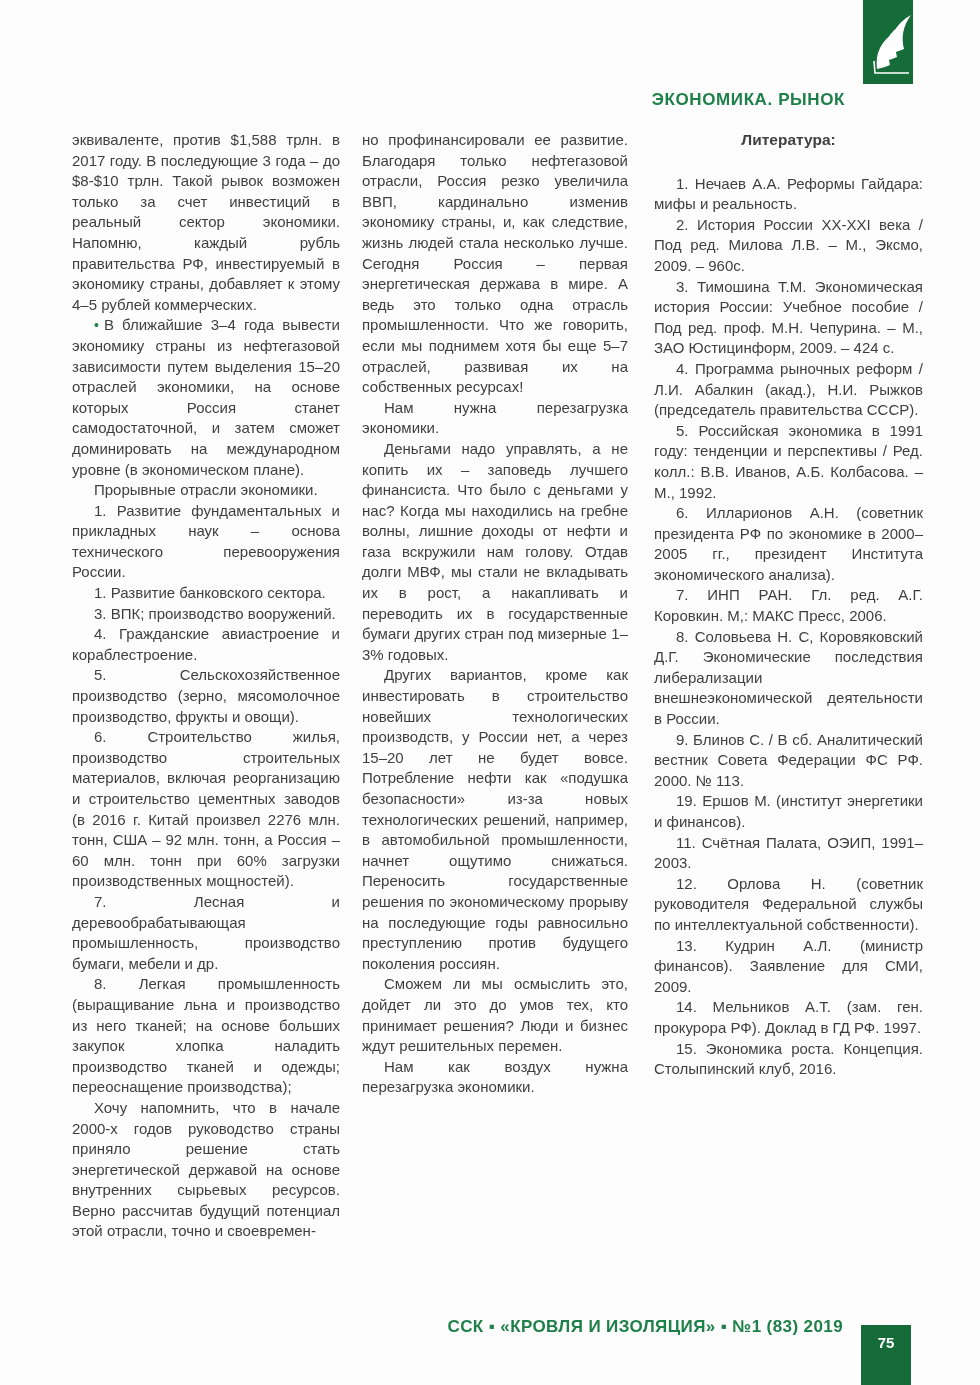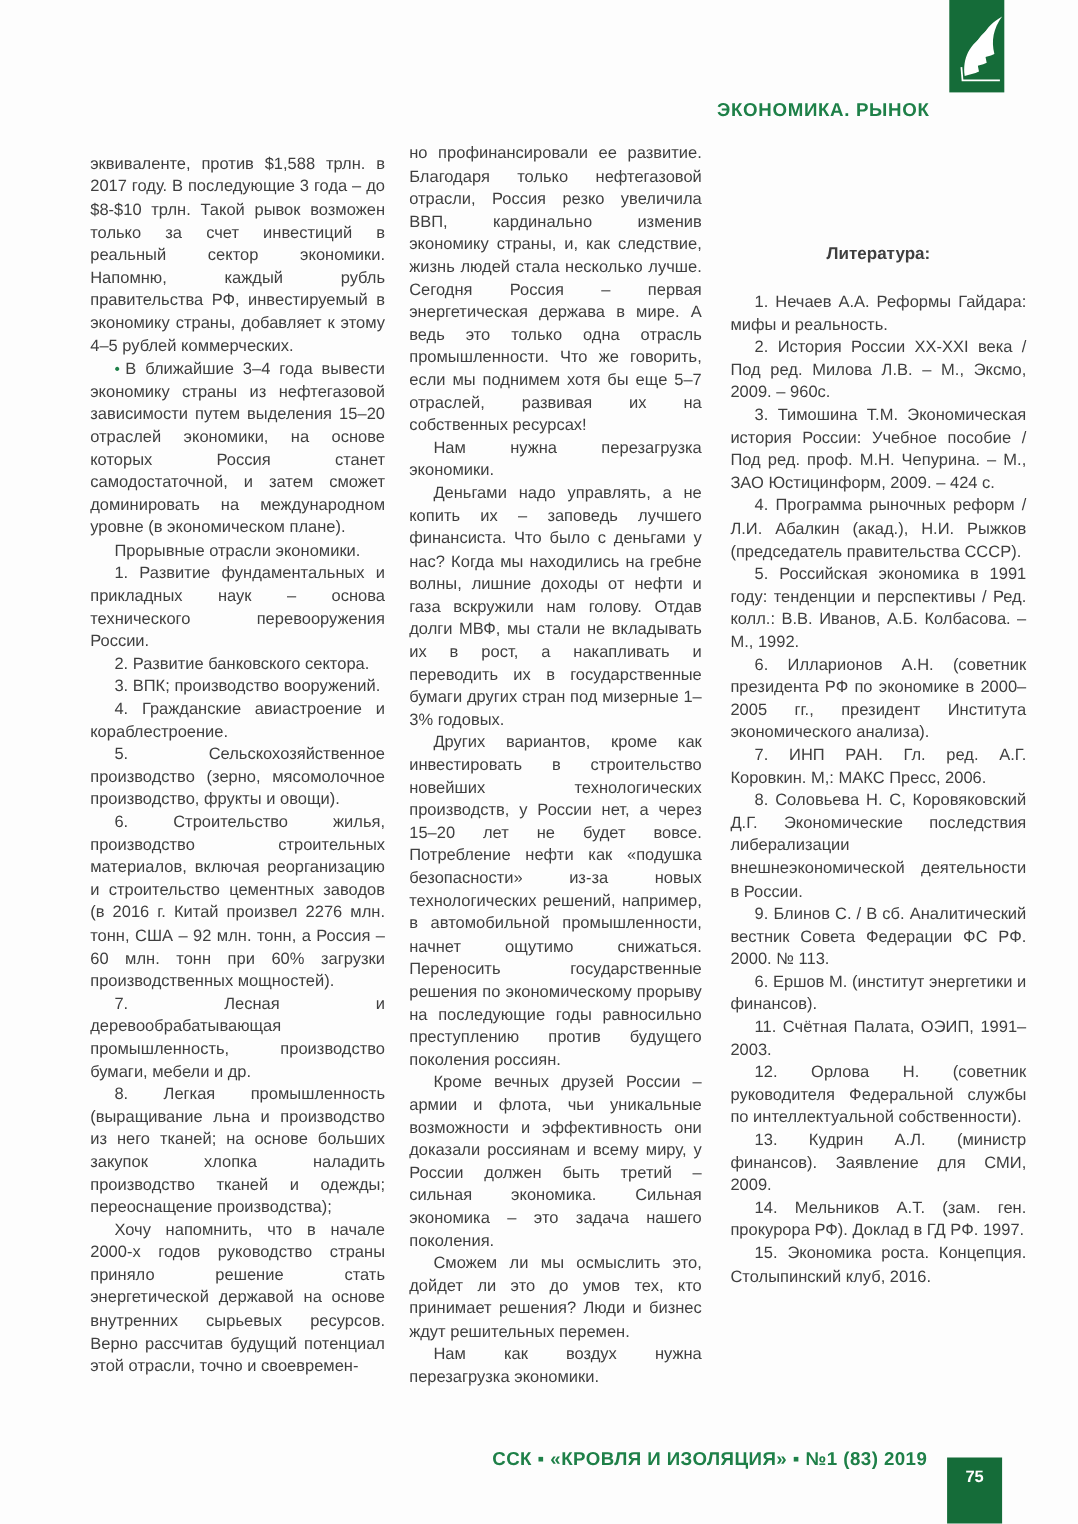--- a/index.html
+++ b/index.html
@@ -15,22 +15,22 @@
     font-weight:bold;font-size:17px;letter-spacing:.6px;
     color:var(--green_accent,#1E8048);
     margin-top:27px;
   }
   .logo-box{
     position:absolute;left:863px;top:0;width:50px;height:84px;
     background:var(--green_dark,#156C39);
   }
   .logo-box svg{display:block;width:50px;height:84px;}
   .columns{
-    position:absolute;left:82px;top:130px;width:852px;
-    display:flex;align-items:center;
+    position:absolute;left:72px;top:130px;width:852px;
+    display:flex;align-items:flex-start;
   }
   .col1{width:268px;margin-right:22px;}
   .col2{width:266px;margin-right:26px;}
   .col3{width:269px;}
   .p{
     margin:0;font-size:15px;line-height:20.6px;
     text-align:justify;color:var(--text_dark,#3f3f3f);
   }
   .indent{text-indent:22px;}
   .lit-title{
@@ -68,52 +68,51 @@
     <path d="M11 61 L12 73 L46 73" stroke="#ffffff" stroke-width="1.6" fill="none"></path>
   </svg>
 </div>
 
 <div class="columns">
   <div class="col1">
     <p class="p">эквиваленте, против $1,588 трлн. в 2017 году. В последующие 3 года – до $8-$10 трлн. Такой рывок возможен только за счет инвестиций в реальный сектор экономики. Напомню, каждый рубль правительства РФ, инвестируемый в экономику страны, добавляет к этому 4–5 рублей коммерческих.</p>
     <p class="p indent"><span class="bullet">•</span><span>В ближайшие 3–4 года вывести экономику страны из нефтегазовой зависимости путем выделения 15–20 отраслей экономики, на основе которых Россия станет самодостаточной, и затем сможет доминировать на международном уровне (в экономическом плане).</span></p>
     <p class="p indent">Прорывные отрасли экономики.</p>
     <p class="p indent">1. Развитие фундаментальных и прикладных наук – основа технического перевооружения России.</p>
-    <p class="p indent">2. Развитие банковского сектора.</p>
+    <p class="p indent">1. Развитие банковского сектора.</p>
     <p class="p indent">3. ВПК; производство вооружений.</p>
     <p class="p indent">4. Гражданские авиастроение и кораблестроение.</p>
     <p class="p indent">5. Сельскохозяйственное производство (зерно, мясомолочное производство, фрукты и овощи).</p>
     <p class="p indent">6. Строительство жилья, производство строительных материалов, включая реорганизацию и строительство цементных заводов (в 2016 г. Китай произвел 2276 млн. тонн, США – 92 млн. тонн, а Россия – 60 млн. тонн при 60% загрузки производственных мощностей).</p>
     <p class="p indent">7. Лесная и деревообрабатывающая промышленность, производство бумаги, мебели и др.</p>
     <p class="p indent">8. Легкая промышленность (выращивание льна и производство из него тканей; на основе больших закупок хлопка наладить производство тканей и одежды; переоснащение производства);</p>
     <p class="p indent">Хочу напомнить, что в начале 2000-х годов руководство страны приняло решение стать энергетической державой на основе внутренних сырьевых ресурсов. Верно рассчитав будущий потенциал этой отрасли, точно и своевремен-</p>
   </div>
 
   <div class="col2">
     <p class="p">но профинансировали ее развитие. Благодаря только нефтегазовой отрасли, Россия резко увеличила ВВП, кардинально изменив экономику страны, и, как следствие, жизнь людей стала несколько лучше. Сегодня Россия – первая энергетическая держава в мире. А ведь это только одна отрасль промышленности. Что же говорить, если мы поднимем хотя бы еще 5–7 отраслей, развивая их на собственных ресурсах!</p>
     <p class="p indent">Нам нужна перезагрузка экономики.</p>
     <p class="p indent">Деньгами надо управлять, а не копить их – заповедь лучшего финансиста. Что было с деньгами у нас? Когда мы находились на гребне волны, лишние доходы от нефти и газа вскружили нам голову. Отдав долги МВФ, мы стали не вкладывать их в рост, а накапливать и переводить их в государственные бумаги других стран под мизерные 1–3% годовых.</p>
     <p class="p indent">Других вариантов, кроме как инвестировать в строительство новейших технологических производств, у России нет, а через 15–20 лет не будет вовсе. Потребление нефти как «подушка безопасности» из-за новых технологических решений, например, в автомобильной промышленности, начнет ощутимо снижаться. Переносить государственные решения по экономическому прорыву на последующие годы равносильно преступлению против будущего поколения россиян.</p>
-    <p class="p indent">Кроме вечных друзей России – армии и флота, чьи уникальные возможности и эффективность они доказали россиянам и всему миру, у России должен быть третий – сильная экономика. Сильная экономика – это задача нашего поколения.</p>
     <p class="p indent">Сможем ли мы осмыслить это, дойдет ли это до умов тех, кто принимает решения? Люди и бизнес ждут решительных перемен.</p>
     <p class="p indent">Нам как воздух нужна перезагрузка экономики.</p>
   </div>
 
   <div class="col3">
     <p class="p lit-title">Литература:</p>
     <p class="p indent">1. Нечаев А.А. Реформы Гайдара: мифы и реальность.</p>
     <p class="p indent">2. История России XX-XXI века / Под ред. Милова Л.В. – М., Эксмо, 2009. – 960с.</p>
     <p class="p indent">3. Тимошина Т.М. Экономическая история России: Учебное пособие / Под ред. проф. М.Н. Чепурина. – М., ЗАО Юстицинформ, 2009. – 424 с.</p>
     <p class="p indent">4. Программа рыночных реформ / Л.И. Абалкин (акад.), Н.И. Рыжков (председатель правительства СССР).</p>
     <p class="p indent">5. Российская экономика в 1991 году: тенденции и перспективы / Ред. колл.: В.В. Иванов, А.Б. Колбасова. – М., 1992.</p>
     <p class="p indent">6. Илларионов А.Н. (советник президента РФ по экономике в 2000–2005 гг., президент Института экономического анализа).</p>
     <p class="p indent">7. ИНП РАН. Гл. ред. А.Г. Коровкин. М,: МАКС Пресс, 2006.</p>
     <p class="p indent">8. Соловьева Н. С, Коровяковский Д.Г. Экономические последствия либерализации внешнеэкономической деятельности в России.</p>
     <p class="p indent">9. Блинов С. / В сб. Аналитический вестник Совета Федерации ФС РФ. 2000. № 113.</p>
-    <p class="p indent">6. Ершов М. (институт энергетики и финансов).</p>
+    <p class="p indent">19. Ершов М. (институт энергетики и финансов).</p>
     <p class="p indent">11. Счётная Палата, ОЭИП, 1991–2003.</p>
     <p class="p indent">12. Орлова Н. (советник руководителя Федеральной службы по интеллектуальной собственности).</p>
     <p class="p indent">13. Кудрин А.Л. (министр финансов). Заявление для СМИ, 2009.</p>
     <p class="p indent">14. Мельников А.Т. (зам. ген. прокурора РФ). Доклад в ГД РФ. 1997.</p>
     <p class="p indent">15. Экономика роста. Концепция. Столыпинский клуб, 2016.</p>
   </div>
 </div>
 
 <div class="footer-line">ССК ▪ «КРОВЛЯ И ИЗОЛЯЦИЯ» ▪ №1 (83) 2019</div>
 <div class="page-num-box"><span>75</span></div>

